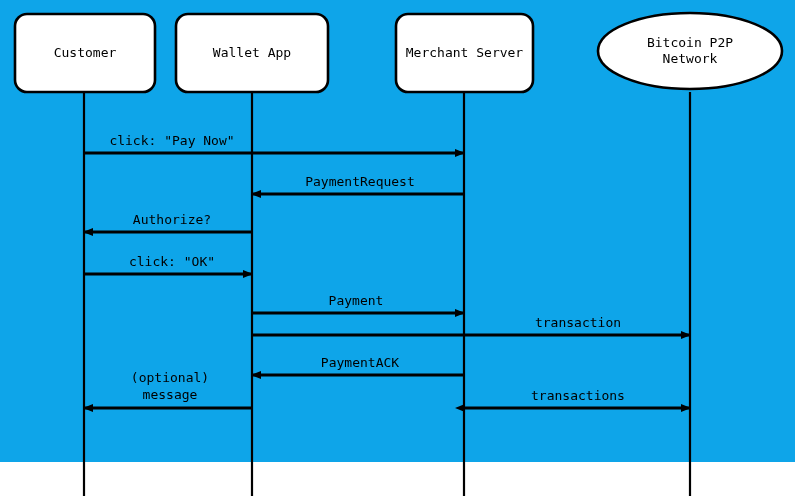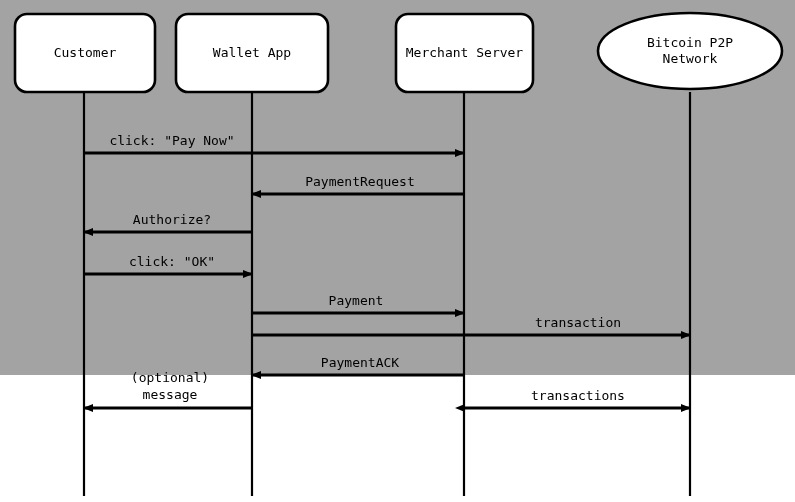--- a/index.html
+++ b/index.html
@@ -9,22 +9,22 @@
   }
   body {
     width: 795px;
     height: 502px;
     overflow: hidden;
     font-family: "DejaVu Sans Mono", "Liberation Mono", monospace;
   }
   #diagram-root {
     position: relative;
     width: 795px;
-    height: 375px;
-    background: #a3a3a3;
+    height: 462px;
+    background: #0ea5e9;
   }
   svg#seq-svg {
     display: block;
     width: 795px;
     height: 502px;
   }
   .actor-shape {
     fill: #ffffff;
     stroke: #000000;
     stroke-width: 2.6;

